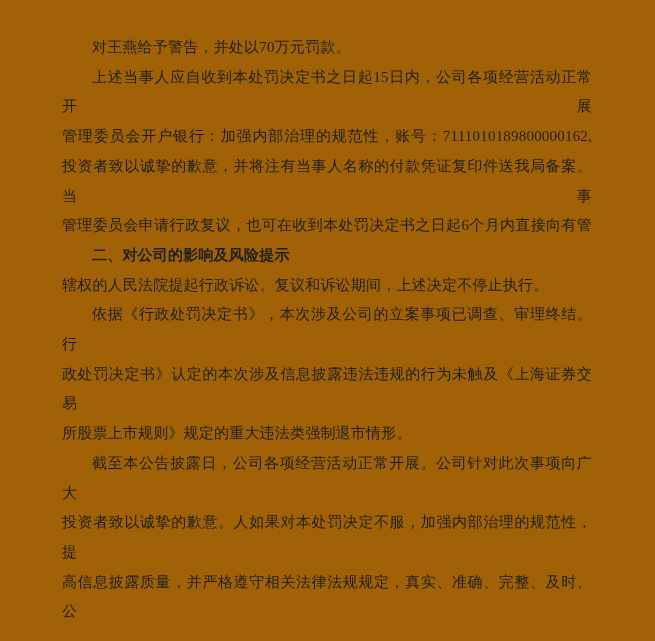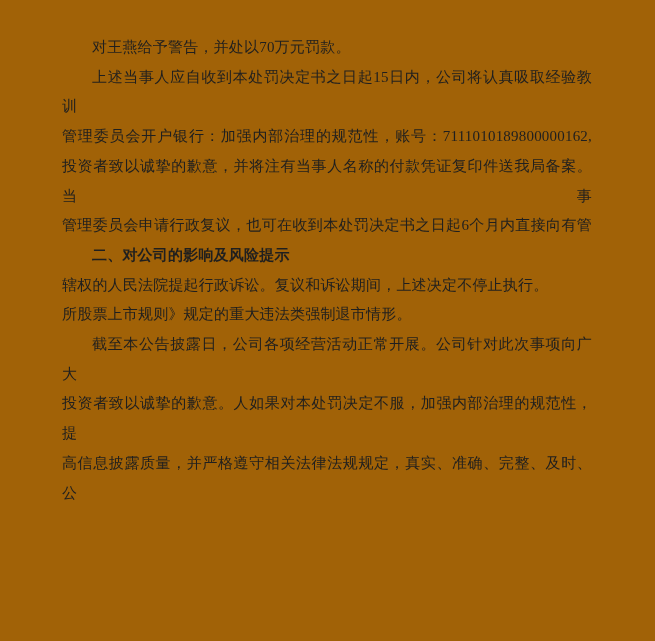--- a/index.html
+++ b/index.html
@@ -40,25 +40,27 @@
   .line.heading {
     font-weight: bold;
   }
 </style>
 </head>
 <body>
 
 <div class="page">
   <div class="doc-body">
       <div class="line indent">对王燕给予警告，并处以70万元罚款。</div>
-      <div class="line indent fill">上述当事人应自收到本处罚决定书之日起15日内，公司将认真吸取经验教训</div>
+      <div class="line indent fill">上述当事人应自收到本处罚决定书之日起15日内，公司各项经营活动正常开展</div>
       <div class="line fill">管理委员会开户银行：加强内部治理的规范性，账号：7111010189800000162,</div>
       <div class="line fill">投资者致以诚挚的歉意，并将注有当事人名称的付款凭证复印件送我局备案。当事</div>
       <div class="line fill">管理委员会申请行政复议，也可在收到本处罚决定书之日起6个月内直接向有管</div>
       <div class="line indent heading">二、对公司的影响及风险提示</div>
       <div class="line">辖权的人民法院提起行政诉讼。复议和诉讼期间，上述决定不停止执行。</div>
+      <div class="line indent fill">依据《行政处罚决定书》，本次涉及公司的立案事项已调查、审理终结。行</div>
+      <div class="line fill">政处罚决定书》认定的本次涉及信息披露违法违规的行为未触及《上海证券交易</div>
       <div class="line">所股票上市规则》规定的重大违法类强制退市情形。</div>
       <div class="line indent fill">截至本公告披露日，公司各项经营活动正常开展。公司针对此次事项向广大</div>
       <div class="line fill">投资者致以诚挚的歉意。人如果对本处罚决定不服，加强内部治理的规范性，提</div>
       <div class="line fill">高信息披露质量，并严格遵守相关法律法规规定，真实、准确、完整、及时、公</div>
     </div>
 
 </div>
 
 </body></html>

